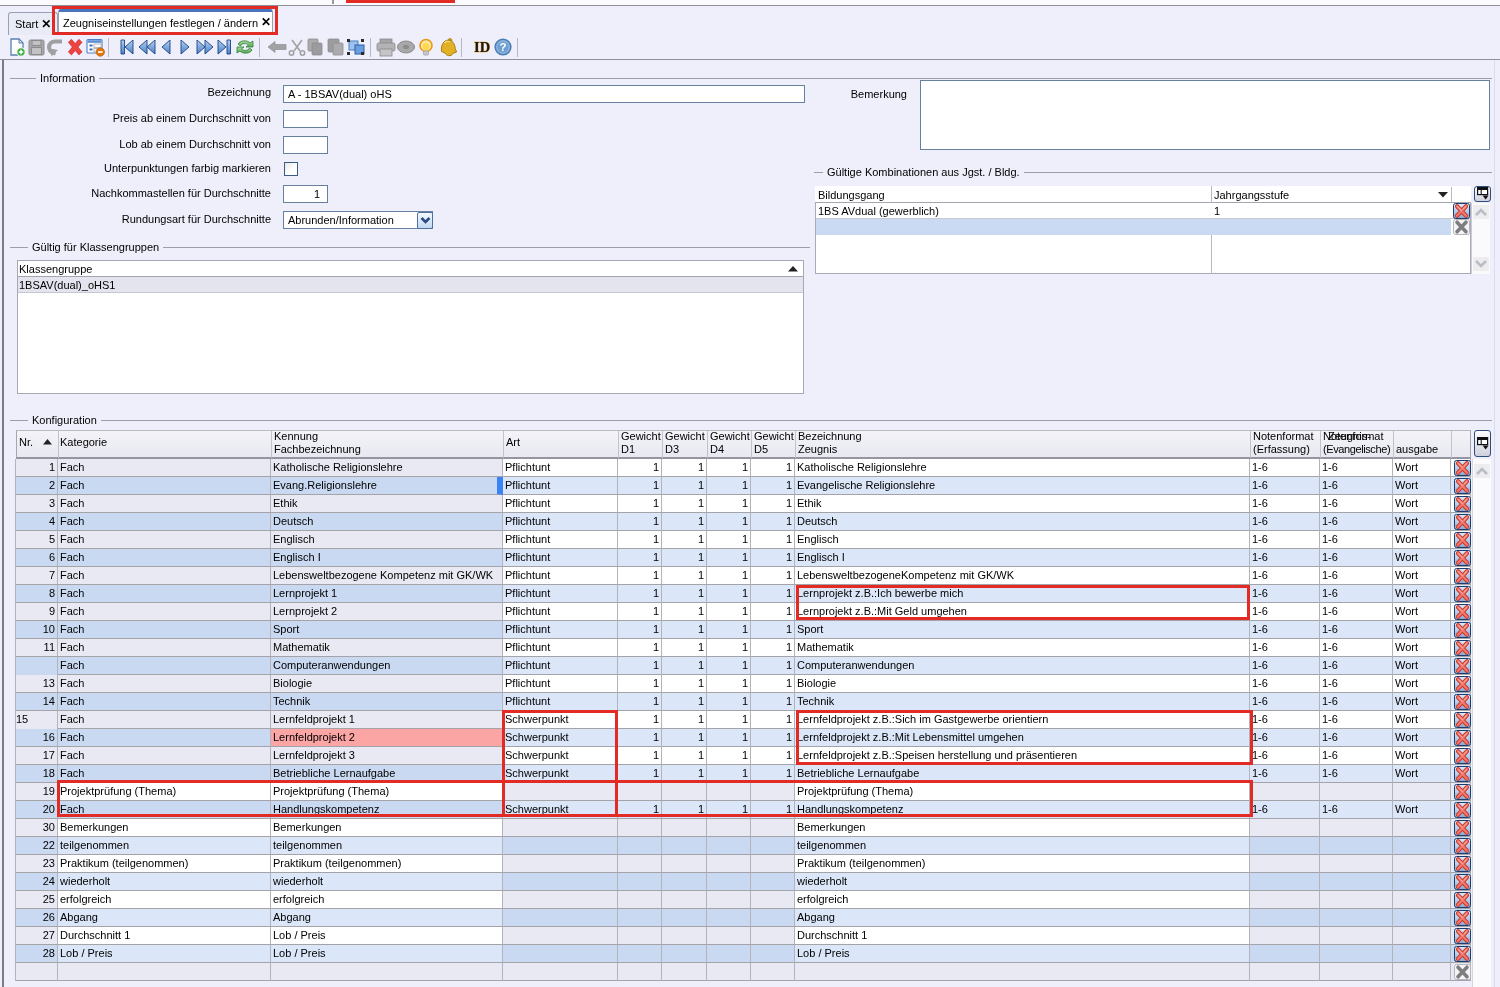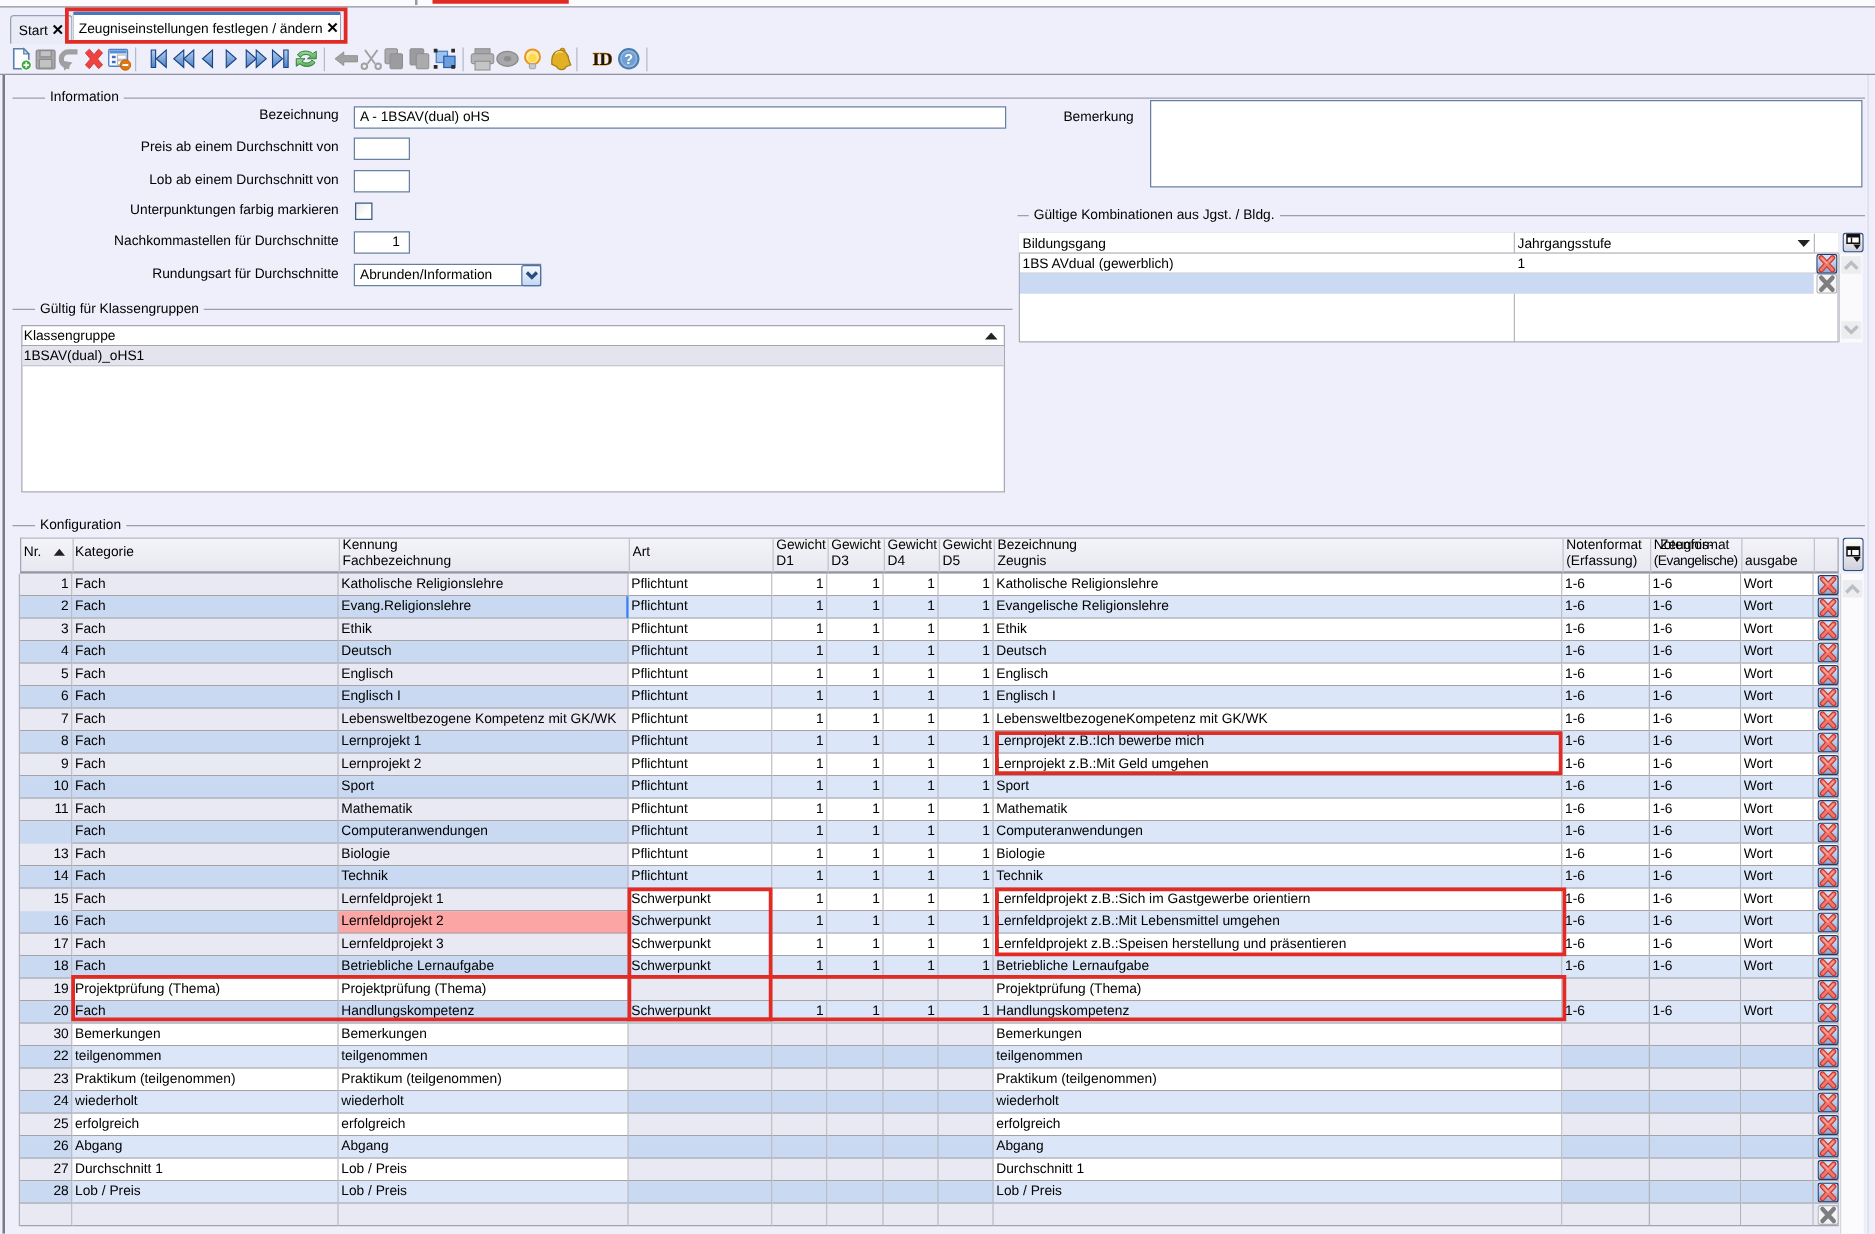--- a/index.html
+++ b/index.html
@@ -307,21 +307,21 @@
 <div class="abs" style="left:1393px;top:459px;width:58px;height:18px;background:#ffffff;border-right:1px solid #b3b3bb;border-bottom:1px solid #a3a3a8;padding:2px 0 0 2px;white-space:nowrap;overflow:hidden">Wort</div>
 <div class="abs" style="left:1451px;top:459px;width:20px;height:18px;background:#ffffff;border-right:1px solid #b3b3bb;border-bottom:1px solid #a3a3a8;padding:2px 0 0 2px;white-space:nowrap;overflow:hidden"></div>
 <svg class="abs" style="left:1454px;top:460px" width="17" height="16" viewBox="0 0 17 16">
 <rect x="0.5" y="0.5" width="16" height="15" rx="2" fill="url(#xg)" stroke="#1d3d6e"></rect>
 <path d="M4 3.2 L13 12.8 M13 3.2 L4 12.8" stroke="#c8372a" stroke-width="4.2" stroke-linecap="round"></path>
 <path d="M4 3.2 L13 12.8 M13 3.2 L4 12.8" stroke="#f2766b" stroke-width="2.4" stroke-linecap="round"></path>
 <path d="M4.6 3.6 L8.5 7.7 M12.5 3.6 L10.4 5.8" stroke="#f8a69e" stroke-width="1.2" stroke-linecap="round"></path>
 </svg>
 <div class="abs" style="left:16px;top:477px;width:42px;height:18px;background:#c9d9f1;border-right:1px solid #b3b3bb;border-bottom:1px solid #a3a3a8;text-align:right;padding:2px 2px 0 0;white-space:nowrap;overflow:hidden">2</div>
 <div class="abs" style="left:58px;top:477px;width:213px;height:18px;background:#c9d9f1;border-right:1px solid #b3b3bb;border-bottom:1px solid #a3a3a8;padding:2px 0 0 2px;white-space:nowrap;overflow:hidden">Fach</div>
-<div class="abs" style="left:271px;top:477px;width:232px;height:18px;background:#c9d9f1;border-right:2px solid #3b82f6;border-bottom:1px solid #a3a3a8;padding:2px 16px 0 2px;white-space:nowrap;overflow:hidden">Evang.Religionslehre</div>
+<div class="abs" style="left:271px;top:477px;width:232px;height:18px;background:#c9d9f1;border-right:6px solid #3b82f6;border-bottom:1px solid #a3a3a8;padding:2px 16px 0 2px;white-space:nowrap;overflow:hidden">Evang.Religionslehre</div>
 <div class="abs" style="left:503px;top:477px;width:115px;height:18px;background:#dbe6f8;border-right:1px solid #b3b3bb;border-bottom:1px solid #a3a3a8;padding:2px 0 0 2px;white-space:nowrap;overflow:hidden">Pflichtunt</div>
 <div class="abs" style="left:618px;top:477px;width:44px;height:18px;background:#dbe6f8;border-right:1px solid #b3b3bb;border-bottom:1px solid #a3a3a8;text-align:right;padding:2px 2px 0 0;white-space:nowrap;overflow:hidden">1</div>
 <div class="abs" style="left:662px;top:477px;width:45px;height:18px;background:#dbe6f8;border-right:1px solid #b3b3bb;border-bottom:1px solid #a3a3a8;text-align:right;padding:2px 2px 0 0;white-space:nowrap;overflow:hidden">1</div>
 <div class="abs" style="left:707px;top:477px;width:44px;height:18px;background:#dbe6f8;border-right:1px solid #b3b3bb;border-bottom:1px solid #a3a3a8;text-align:right;padding:2px 2px 0 0;white-space:nowrap;overflow:hidden">1</div>
 <div class="abs" style="left:751px;top:477px;width:44px;height:18px;background:#dbe6f8;border-right:1px solid #b3b3bb;border-bottom:1px solid #a3a3a8;text-align:right;padding:2px 2px 0 0;white-space:nowrap;overflow:hidden">1</div>
 <div class="abs" style="left:795px;top:477px;width:455px;height:18px;background:#dbe6f8;border-right:1px solid #b3b3bb;border-bottom:1px solid #a3a3a8;padding:2px 0 0 2px;white-space:nowrap;overflow:hidden">Evangelische Religionslehre</div>
 <div class="abs" style="left:1250px;top:477px;width:70px;height:18px;background:#dbe6f8;border-right:1px solid #b3b3bb;border-bottom:1px solid #a3a3a8;padding:2px 0 0 2px;white-space:nowrap;overflow:hidden">1-6</div>
 <div class="abs" style="left:1320px;top:477px;width:73px;height:18px;background:#dbe6f8;border-right:1px solid #b3b3bb;border-bottom:1px solid #a3a3a8;padding:2px 0 0 2px;white-space:nowrap;overflow:hidden">1-6</div>
 <div class="abs" style="left:1393px;top:477px;width:58px;height:18px;background:#dbe6f8;border-right:1px solid #b3b3bb;border-bottom:1px solid #a3a3a8;padding:2px 0 0 2px;white-space:nowrap;overflow:hidden">Wort</div>
 <div class="abs" style="left:1451px;top:477px;width:20px;height:18px;background:#dbe6f8;border-right:1px solid #b3b3bb;border-bottom:1px solid #a3a3a8;padding:2px 0 0 2px;white-space:nowrap;overflow:hidden"></div>
@@ -552,21 +552,21 @@
 <div class="abs" style="left:1250px;top:693px;width:70px;height:18px;background:#dbe6f8;border-right:1px solid #b3b3bb;border-bottom:1px solid #a3a3a8;padding:2px 0 0 2px;white-space:nowrap;overflow:hidden">1-6</div>
 <div class="abs" style="left:1320px;top:693px;width:73px;height:18px;background:#dbe6f8;border-right:1px solid #b3b3bb;border-bottom:1px solid #a3a3a8;padding:2px 0 0 2px;white-space:nowrap;overflow:hidden">1-6</div>
 <div class="abs" style="left:1393px;top:693px;width:58px;height:18px;background:#dbe6f8;border-right:1px solid #b3b3bb;border-bottom:1px solid #a3a3a8;padding:2px 0 0 2px;white-space:nowrap;overflow:hidden">Wort</div>
 <div class="abs" style="left:1451px;top:693px;width:20px;height:18px;background:#dbe6f8;border-right:1px solid #b3b3bb;border-bottom:1px solid #a3a3a8;padding:2px 0 0 2px;white-space:nowrap;overflow:hidden"></div>
 <svg class="abs" style="left:1454px;top:694px" width="17" height="16" viewBox="0 0 17 16">
 <rect x="0.5" y="0.5" width="16" height="15" rx="2" fill="url(#xg)" stroke="#1d3d6e"></rect>
 <path d="M4 3.2 L13 12.8 M13 3.2 L4 12.8" stroke="#c8372a" stroke-width="4.2" stroke-linecap="round"></path>
 <path d="M4 3.2 L13 12.8 M13 3.2 L4 12.8" stroke="#f2766b" stroke-width="2.4" stroke-linecap="round"></path>
 <path d="M4.6 3.6 L8.5 7.7 M12.5 3.6 L10.4 5.8" stroke="#f8a69e" stroke-width="1.2" stroke-linecap="round"></path>
 </svg>
-<div class="abs" style="left:16px;top:711px;width:42px;height:30px;background:#e9e9f4;border-right:1px solid #b3b3bb;border-bottom:1px solid #a3a3a8;text-align:right;padding:2px 2px 0 0;white-space:nowrap;overflow:hidden">15</div>
+<div class="abs" style="left:16px;top:711px;width:42px;height:30px;background:#e9e9f4;border-right:1px solid #b3b3bb;border-bottom:1px solid #a3a3a8;text-align:left;padding:2px 2px 0 0;white-space:nowrap;overflow:hidden">15</div>
 <div class="abs" style="left:58px;top:711px;width:213px;height:18px;background:#e9e9f4;border-right:1px solid #b3b3bb;border-bottom:1px solid #a3a3a8;padding:2px 0 0 2px;white-space:nowrap;overflow:hidden">Fach</div>
 <div class="abs" style="left:271px;top:711px;width:232px;height:18px;background:#e9e9f4;border-right:1px solid #b3b3bb;border-bottom:1px solid #a3a3a8;padding:2px 0 0 2px;white-space:nowrap;overflow:hidden">Lernfeldprojekt 1</div>
 <div class="abs" style="left:503px;top:711px;width:115px;height:18px;background:#ffffff;border-right:1px solid #b3b3bb;border-bottom:1px solid #a3a3a8;padding:2px 0 0 2px;white-space:nowrap;overflow:hidden">Schwerpunkt</div>
 <div class="abs" style="left:618px;top:711px;width:44px;height:18px;background:#ffffff;border-right:1px solid #b3b3bb;border-bottom:1px solid #a3a3a8;text-align:right;padding:2px 2px 0 0;white-space:nowrap;overflow:hidden">1</div>
 <div class="abs" style="left:662px;top:711px;width:45px;height:18px;background:#ffffff;border-right:1px solid #b3b3bb;border-bottom:1px solid #a3a3a8;text-align:right;padding:2px 2px 0 0;white-space:nowrap;overflow:hidden">1</div>
 <div class="abs" style="left:707px;top:711px;width:44px;height:18px;background:#ffffff;border-right:1px solid #b3b3bb;border-bottom:1px solid #a3a3a8;text-align:right;padding:2px 2px 0 0;white-space:nowrap;overflow:hidden">1</div>
 <div class="abs" style="left:751px;top:711px;width:44px;height:18px;background:#ffffff;border-right:1px solid #b3b3bb;border-bottom:1px solid #a3a3a8;text-align:right;padding:2px 2px 0 0;white-space:nowrap;overflow:hidden">1</div>
 <div class="abs" style="left:795px;top:711px;width:455px;height:18px;background:#ffffff;border-right:1px solid #b3b3bb;border-bottom:1px solid #a3a3a8;padding:2px 0 0 2px;white-space:nowrap;overflow:hidden">Lernfeldprojekt z.B.:Sich im Gastgewerbe orientiern</div>
 <div class="abs" style="left:1250px;top:711px;width:70px;height:18px;background:#ffffff;border-right:1px solid #b3b3bb;border-bottom:1px solid #a3a3a8;padding:2px 0 0 2px;white-space:nowrap;overflow:hidden">1-6</div>
 <div class="abs" style="left:1320px;top:711px;width:73px;height:18px;background:#ffffff;border-right:1px solid #b3b3bb;border-bottom:1px solid #a3a3a8;padding:2px 0 0 2px;white-space:nowrap;overflow:hidden">1-6</div>

